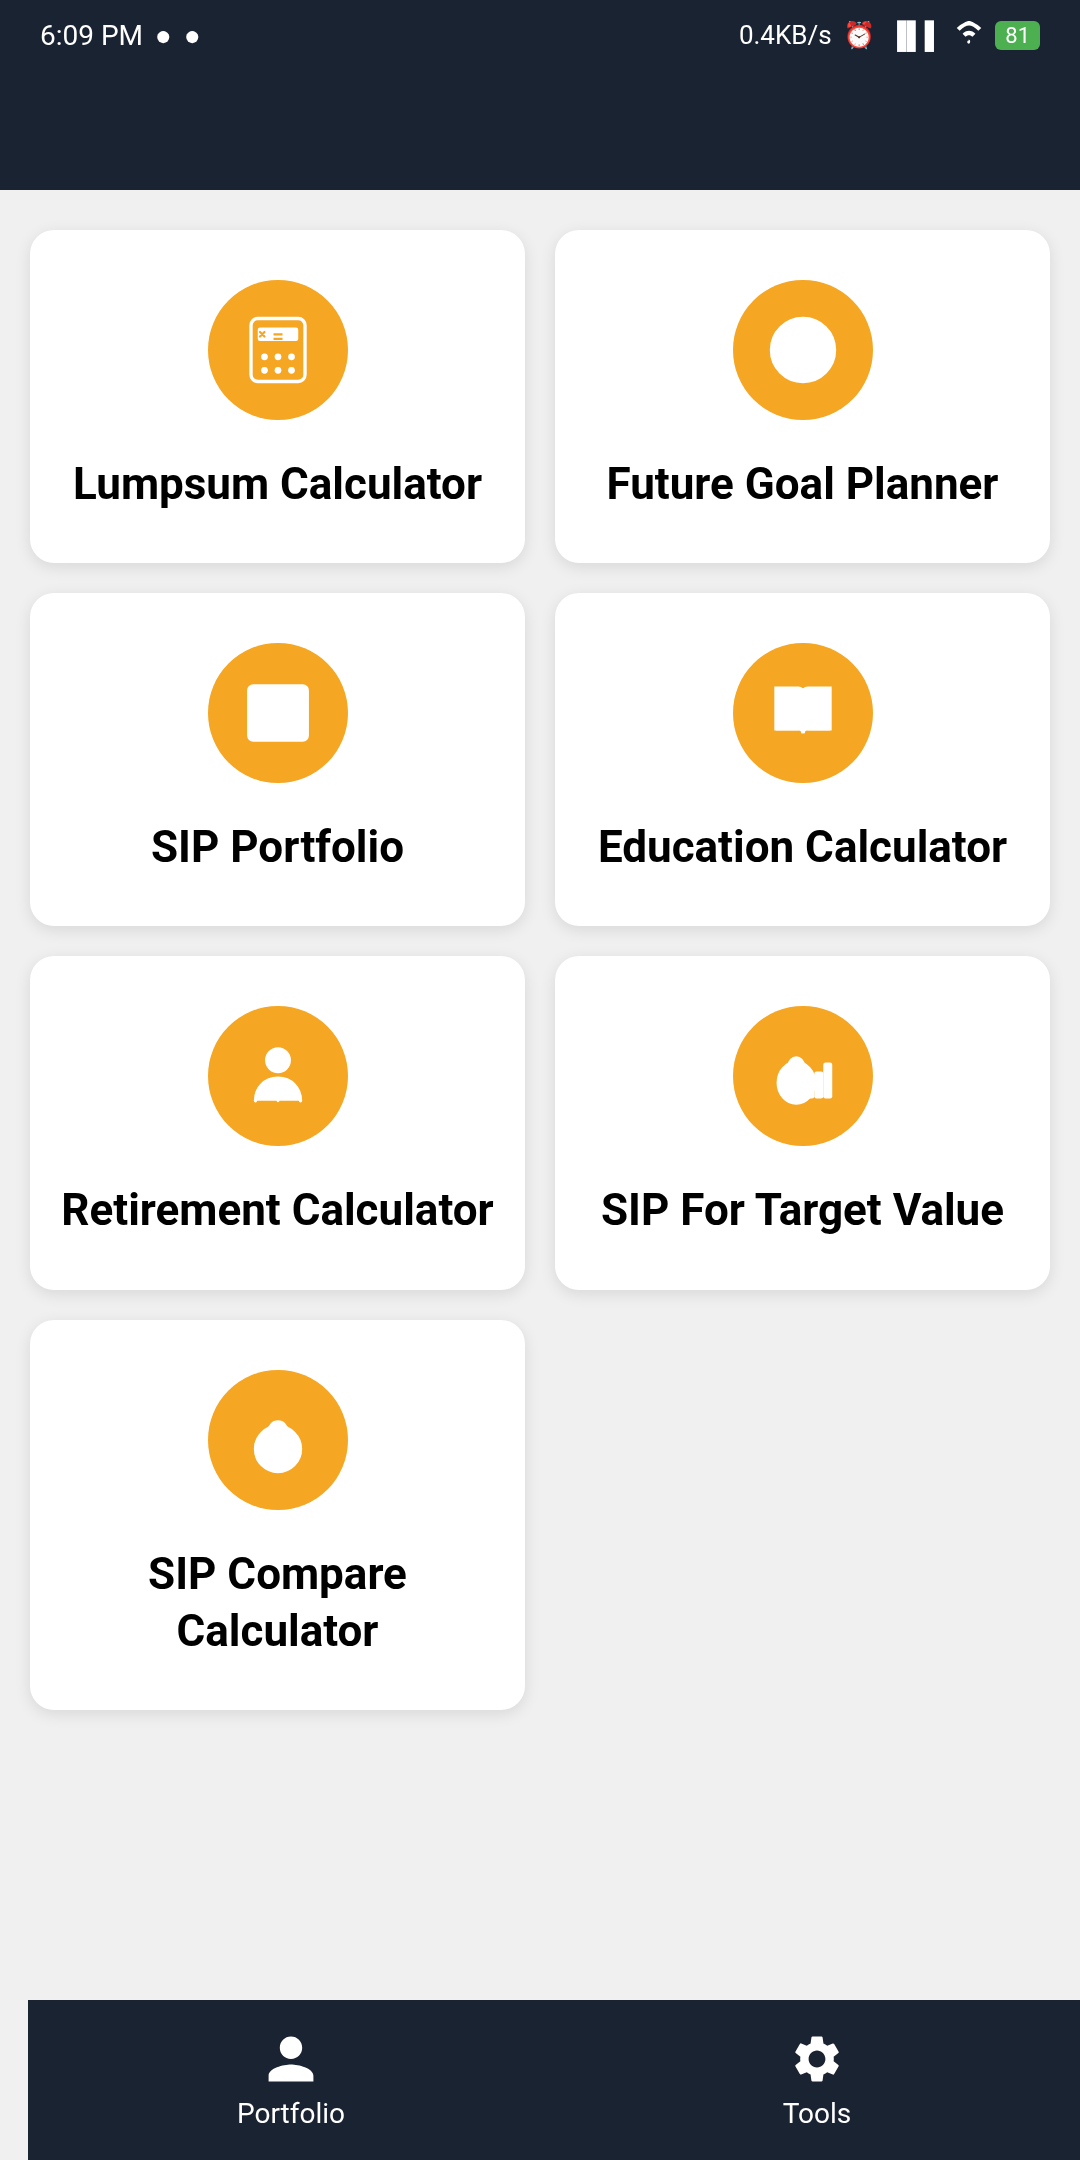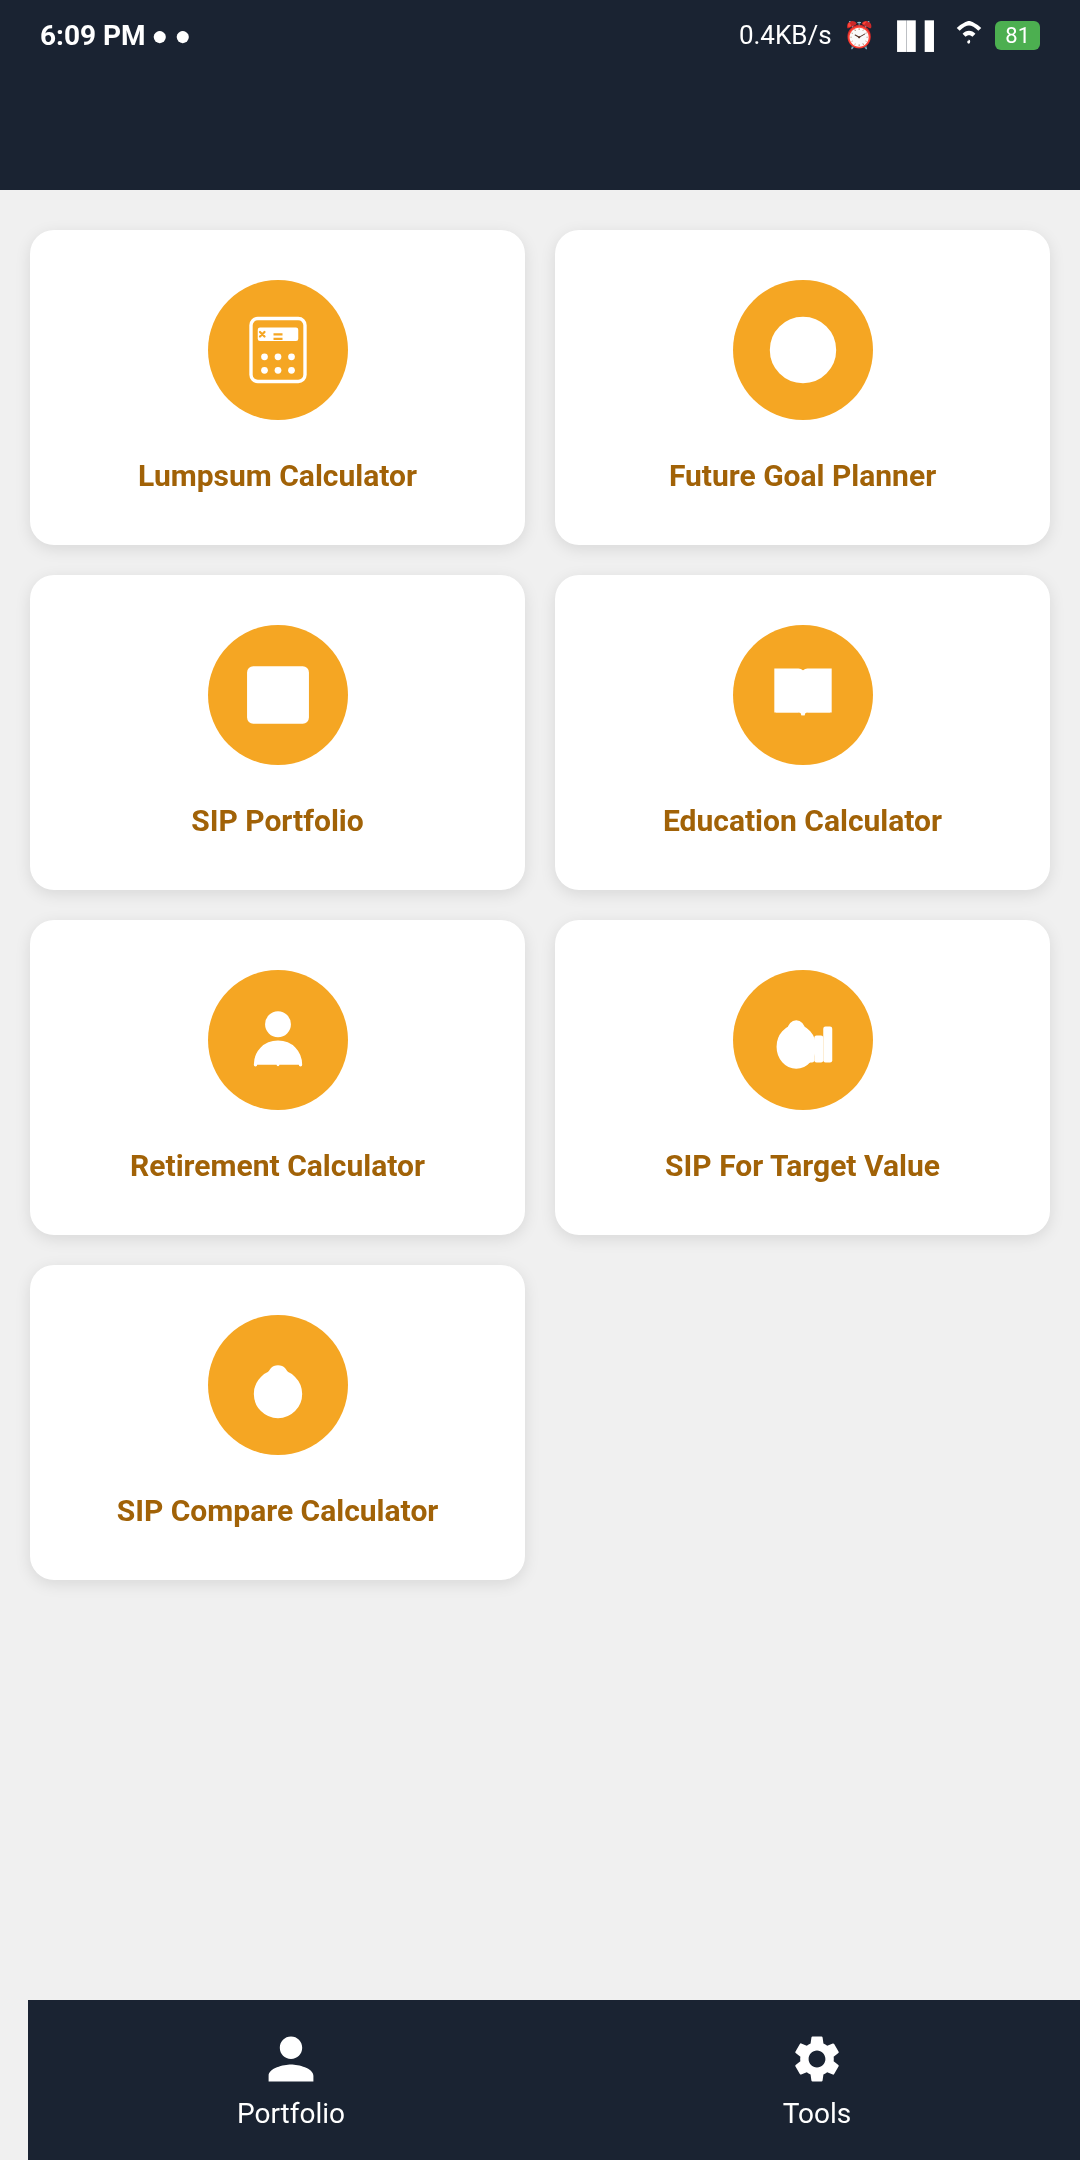--- a/index.html
+++ b/index.html
@@ -19,21 +19,21 @@
       background: #1a2332;
       height: 70px;
       display: flex;
       align-items: center;
       justify-content: space-between;
       padding: 0 40px;
       color: white;
       font-size: 28px;
       flex-shrink: 0;
     }
-    .status-left { font-weight: 700; display: flex; align-items: center; gap: 6px; }
+    .status-left { font-weight: 400; display: flex; align-items: center; gap: 12px; }
     .status-right { display: flex; align-items: center; gap: 12px; font-size: 26px; }
     .battery-icon {
       display: inline-flex; align-items: center; justify-content: center;
       background: #4CAF50; border-radius: 6px; padding: 2px 10px;
       font-size: 22px; color: white; font-weight: normal;
     }
 
     
     .header-area {
       background: #1a2332;
@@ -81,22 +81,22 @@
       flex-shrink: 0;
     }
 
     .card-icon-circle svg {
       width: 72px;
       height: 72px;
       fill: white;
     }
 
     .card-label {
-      color: #a16207;
-      font-size: 30px;
+      color: #000000;
+      font-size: 44px;
       font-weight: 700;
       text-align: center;
       line-height: 1.3;
     }
 
     
     .bottom-nav {
       background: #1a2332;
       height: 160px;
       display: flex;

